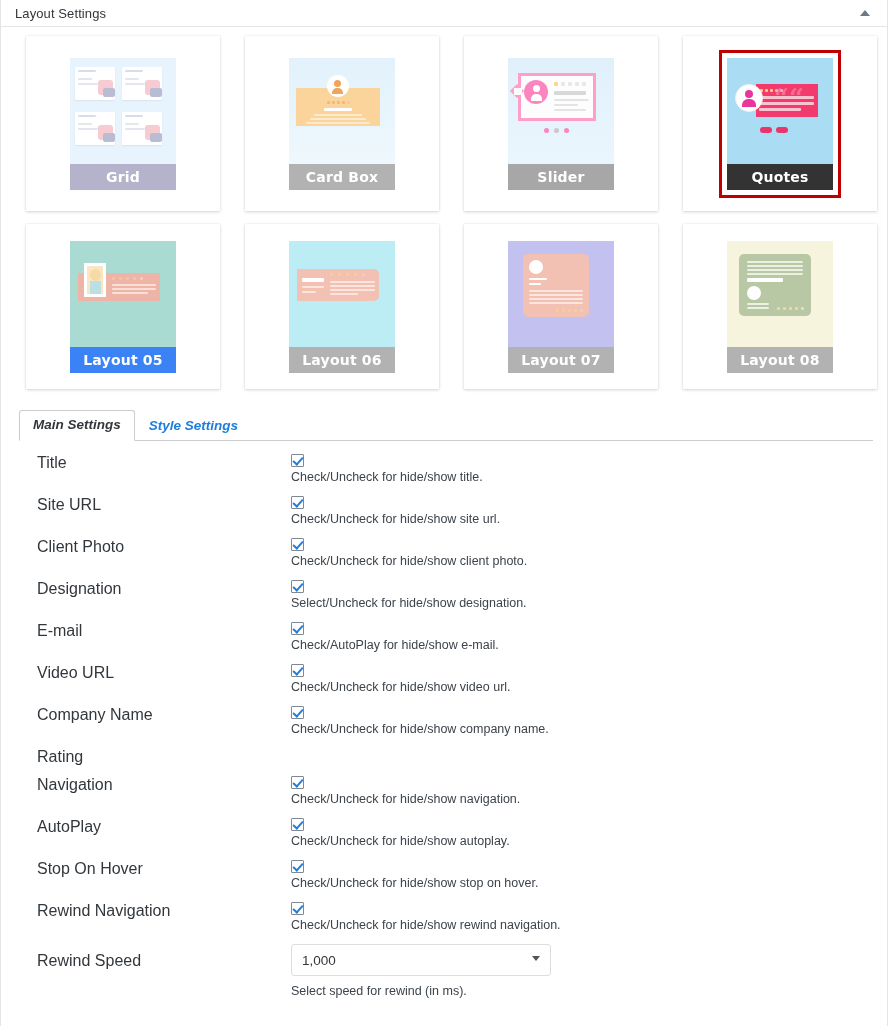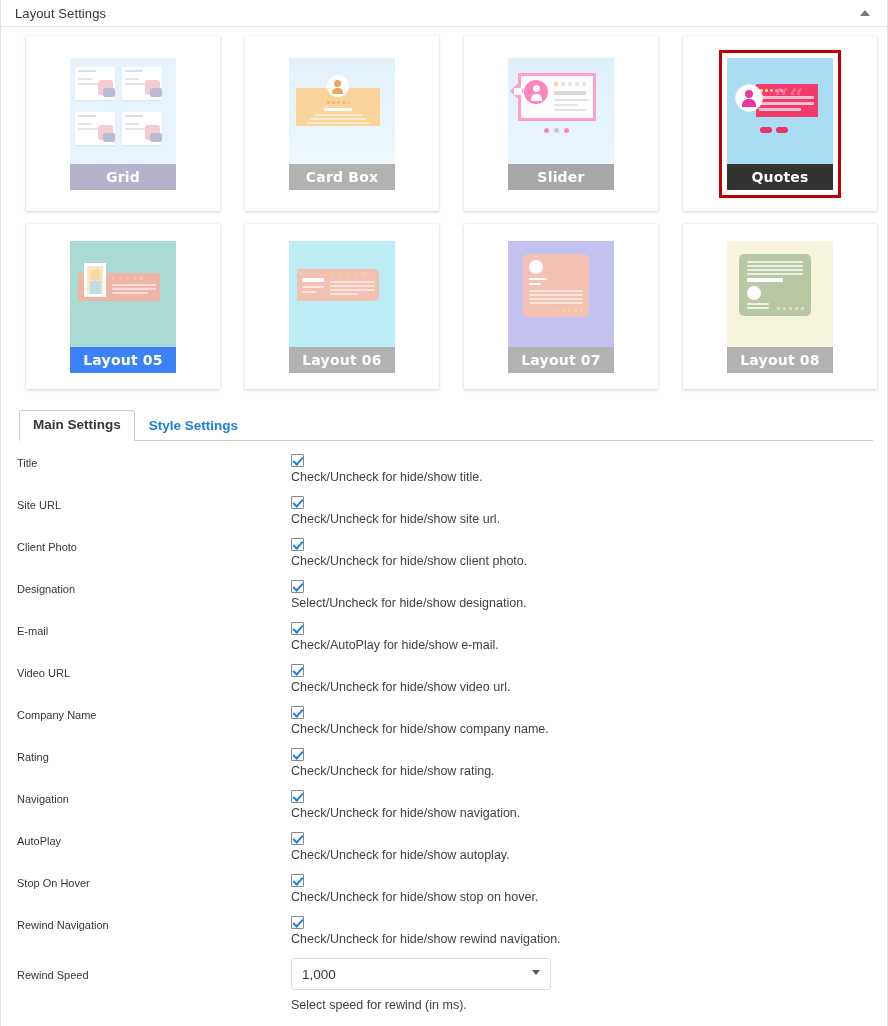--- a/index.html
+++ b/index.html
@@ -119,20 +119,21 @@
   .tabs-row {
     margin: 21px 14px 0 18px;
     border-bottom: 1px solid #ccc;
     display: flex;
     align-items: flex-end;
     height: 30px;
     position: relative;
   }
   .tab {
     font-size: 13.5px;
+    font-style: italic;
     font-weight: 700;
     padding: 6px 13px 7px 13px;
     cursor: pointer;
     line-height: 16px;
     position: relative;
     top: 1px;
     box-sizing: border-box;
   }
   .tab.active {
     color: #32373c;
@@ -151,23 +152,23 @@
   .form {
     padding: 13px 0 0 0;
   }
   .form-row {
     display: flex;
     align-items: flex-start;
     margin-bottom: 11px;
   }
   .form-label {
     width: 290px;
-    padding-left: 16px;
-    box-sizing: border-box;
-    font-size: 11px;
+    padding-left: 36px;
+    box-sizing: border-box;
+    font-size: 16px;
     color: #32373c;
     line-height: 16px;
     padding-top: 1px;
   }
   .form-field { flex: 1; }
   .cb {
     -webkit-appearance: none;
     appearance: none;
     width: 13px;
     height: 13px;
@@ -504,24 +505,20 @@
     <div class="form-row">
       <div class="form-label">Company Name</div>
       <div class="form-field">
         <input type="checkbox" class="cb" checked="" style="">
         <div class="help">Check/Uncheck for hide/show company name.</div>
       </div>
     </div>
 
     <div class="form-row">
       <div class="form-label">Rating</div>
-      <div class="form-field">
-        <input type="checkbox" class="cb" checked="" style="">
-        <div class="help">Check/Uncheck for hide/show rating.</div>
-      </div>
     </div>
 
     <div class="form-row">
       <div class="form-label">Navigation</div>
       <div class="form-field">
         <input type="checkbox" class="cb" checked="" style="">
         <div class="help">Check/Uncheck for hide/show navigation.</div>
       </div>
     </div>
 

